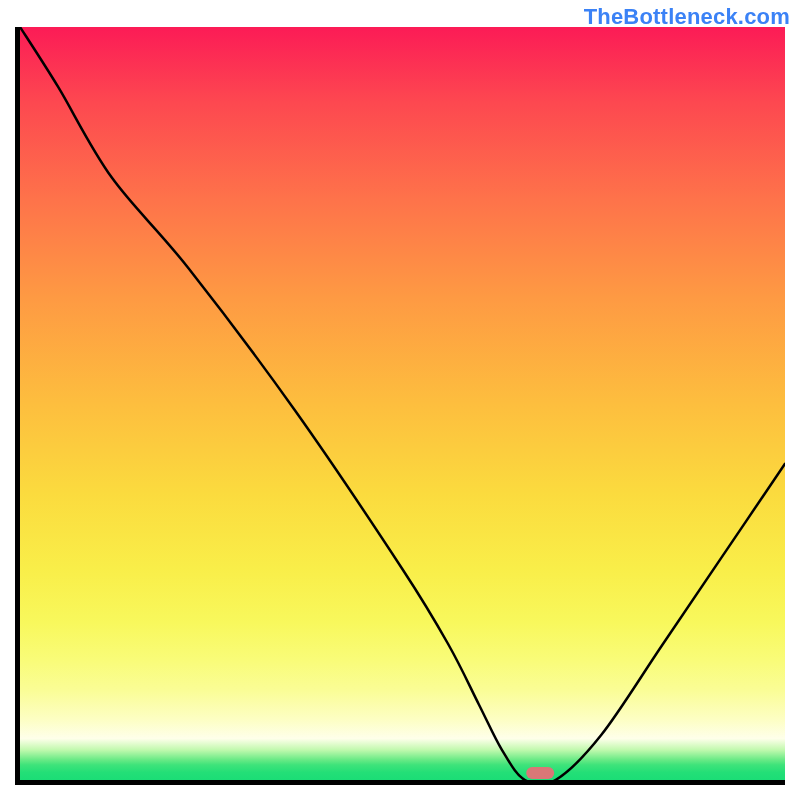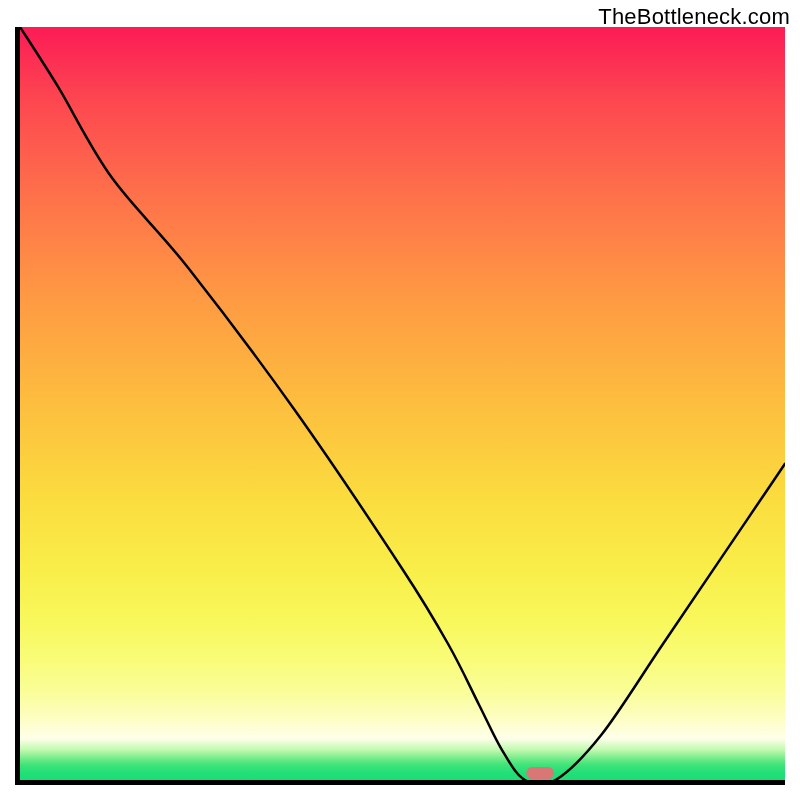--- a/index.html
+++ b/index.html
@@ -12,23 +12,23 @@
   }
   .container {
     position: relative;
     width: 800px;
     height: 800px;
   }
   .watermark {
     position: absolute;
     top: 4px;
     right: 10px;
-    color: #000000;
+    color: #3b82f6;
     font-size: 22px;
-    font-weight: 400;
+    font-weight: 700;
     letter-spacing: 0.2px;
     z-index: 10;
   }
   .plot-frame {
     position: absolute;
     left: 15px;
     top: 27px;
     width: 770px;
     height: 758px;
     border-left: 5px solid #000;

